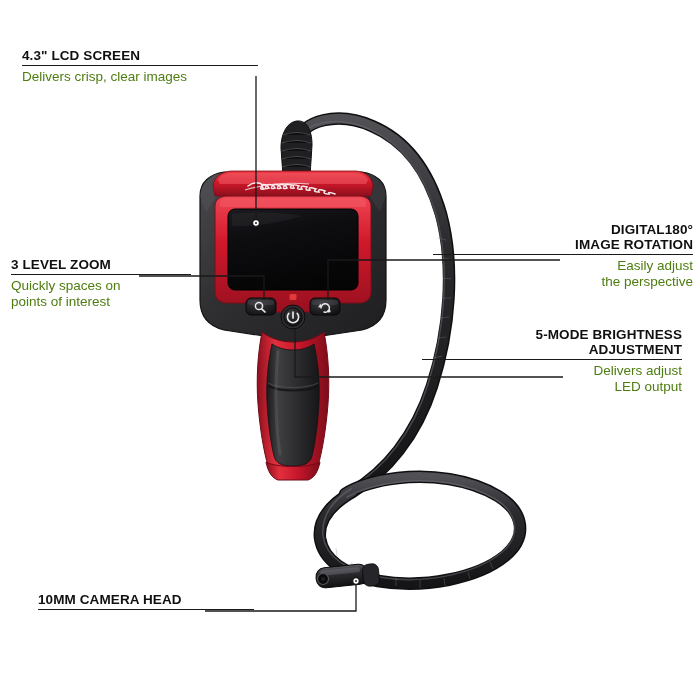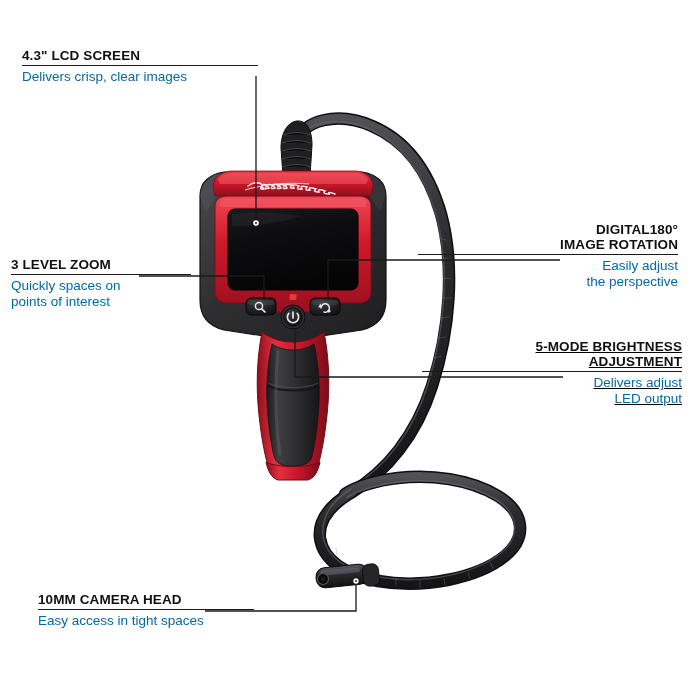--- a/index.html
+++ b/index.html
@@ -31,21 +31,21 @@
   }
   .callout .rule {
     height:0;
     border-top:1.4px solid #1a1a1a;
     margin-top:2px;
     margin-bottom:3px;
   }
   .callout .body {
     font-size:13.5px;
     line-height:16px;
-    color:#0369a1;
+    color:#4d7c0f;
     white-space:pre-line;
   }
 
   .callout.left  { text-align:left; }
   .callout.right { text-align:right; }
 
   
   #leaders { position:absolute; inset:0; width:700px; height:700px; pointer-events:none; }
 </style>
 </head>
@@ -294,32 +294,31 @@
   <div class="callout left" style="left:11px; top:257px; width:180px;">
     <div class="heading">3 LEVEL ZOOM</div>
     <div class="rule"></div>
     <div class="body">Quickly spaces on
 points of interest</div>
   </div>
 
   <div class="callout left" style="left:22px; top:592px; width:216px;margin-left:16px;">
     <div class="heading">10MM CAMERA HEAD</div>
     <div class="rule"></div>
-    <div class="body">Easy access in tight spaces</div>
-  </div>
-
-  <div class="callout right" style="right:22px; top:222px; width:260px;">
+  </div>
+
+  <div class="callout right" style="right:7px; top:222px; width:260px;">
     <div class="heading">DIGITAL180°
 IMAGE ROTATION</div>
     <div class="rule"></div>
     <div class="body">Easily adjust
 the perspective</div>
   </div>
 
-  <div class="callout right" style="right:18px; top:339px; width:260px;text-decoration:underline;">
+  <div class="callout right" style="right:18px; top:327px; width:260px;">
     <div class="heading">5-MODE BRIGHTNESS
 ADJUSTMENT</div>
     <div class="rule"></div>
     <div class="body">Delivers adjust
 LED output</div>
   </div>
 
 </div>
 
 </body></html>

